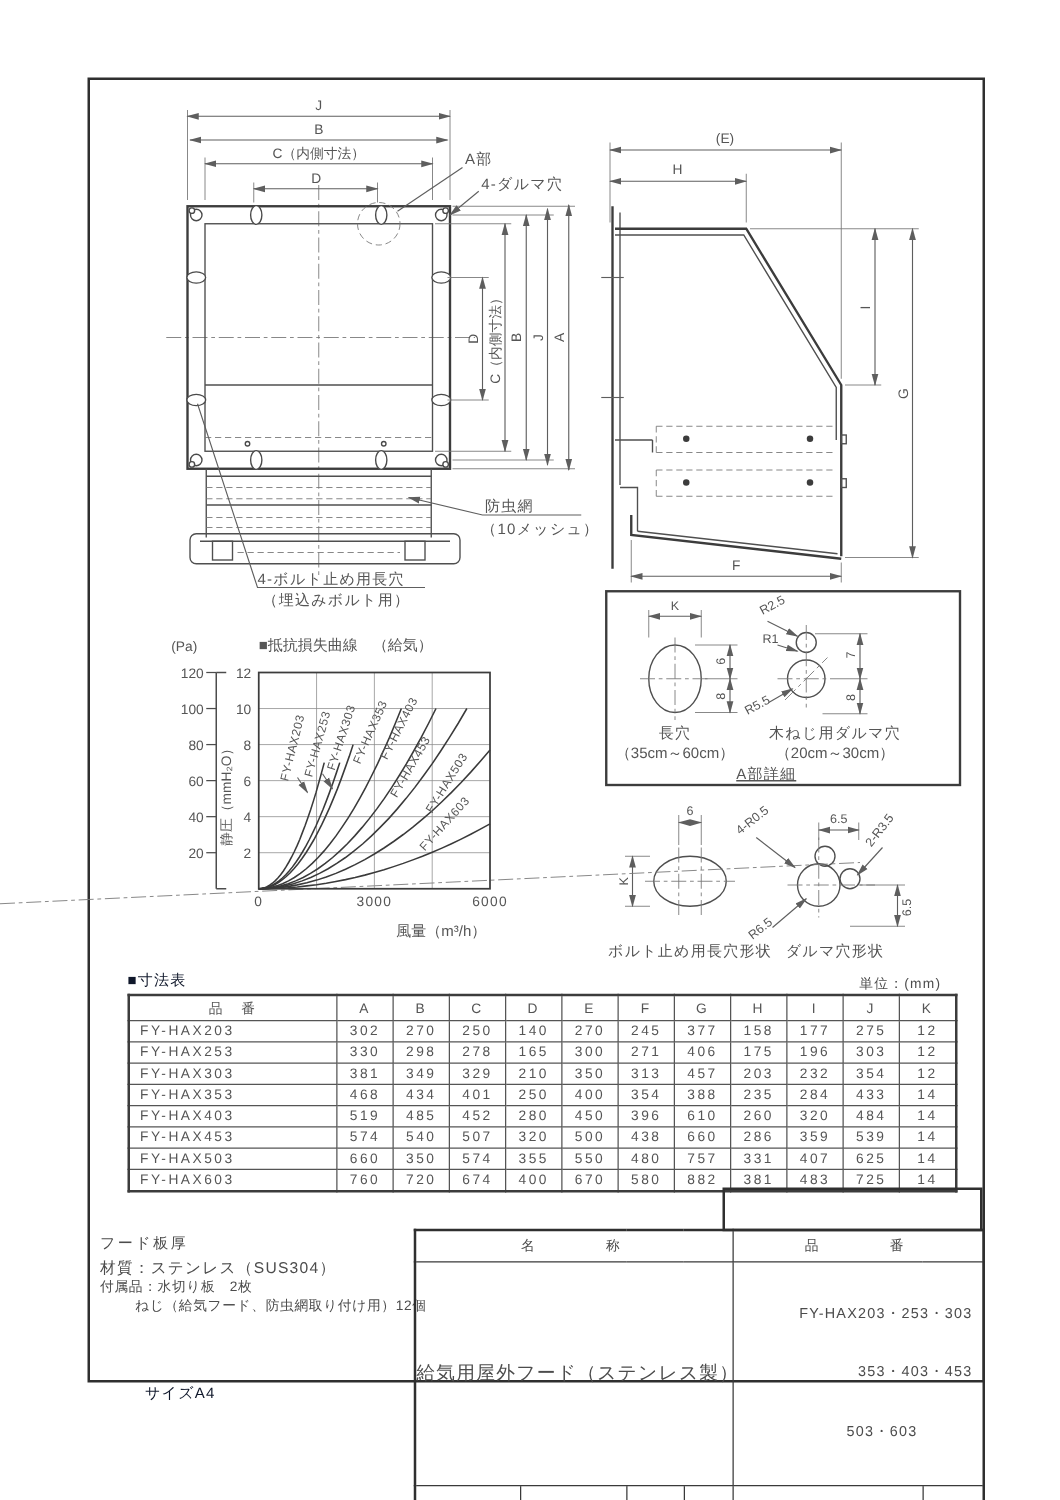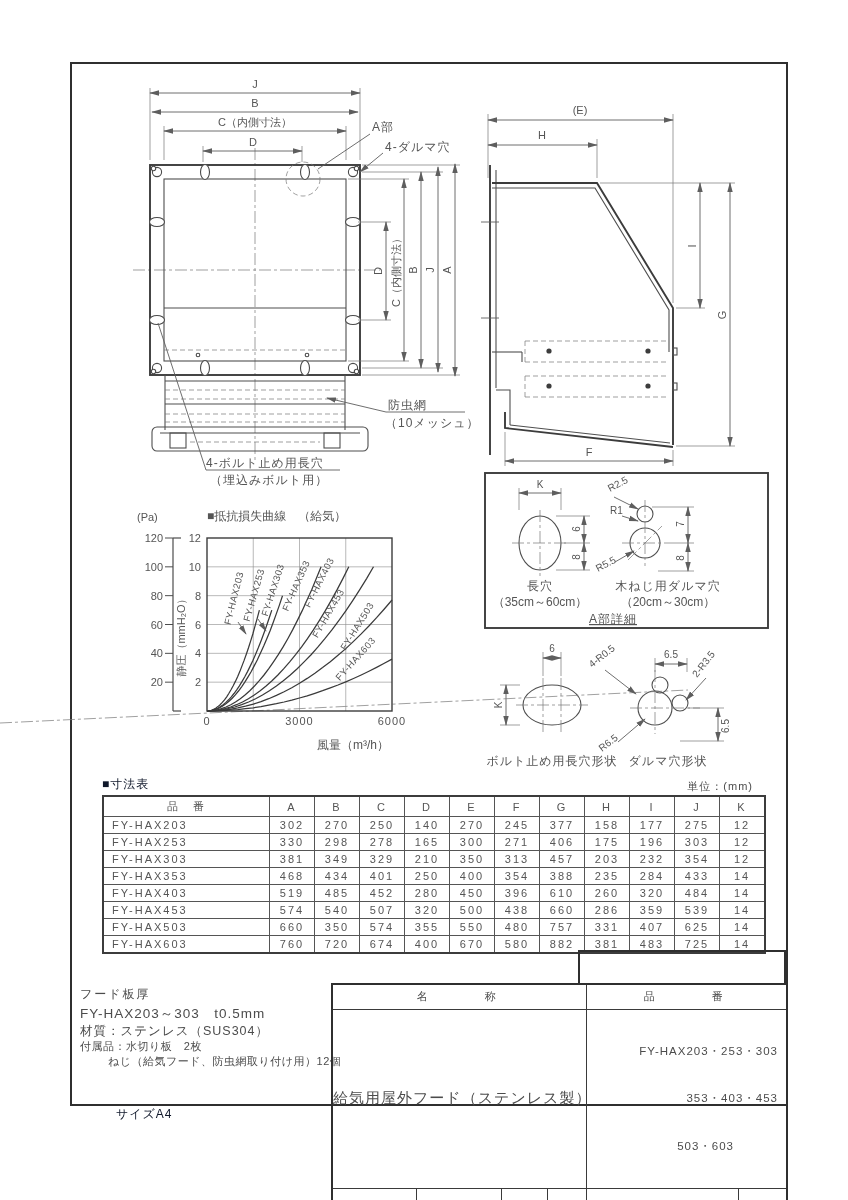--- a/index.html
+++ b/index.html
@@ -478,21 +478,20 @@
           <td>381</td>
           <td>483</td>
           <td>725</td>
           <td>14</td>
         </tr>
       </tbody>
   </table>
 
   <div class="abs notes" style="left:80px;top:986px;width:255px;">
     <div class="nt-title">フード板厚</div>
-    <div class="nt-main">FY-HAX203～303　t0.5mm</div>
     <div class="nt-main" style="font-size:12.5px">材質：ステンレス（SUS304）</div>
     <div class="nt-sub">付属品：水切り板　2枚</div>
     <div class="nt-sub" style="padding-left:28px">ねじ（給気フード、防虫網取り付け用）12個</div>
   </div>
 
   <div class="abs" style="left:578px;top:950px;width:208px;height:35px;border:2.5px solid #2f2f2f;box-sizing:border-box;"></div>
   <table class="tblock abs" style="left:331px;top:983px;width:455px;height:119px;">
     <colgroup>
         <col style="width:84px">
         <col style="width:85px">

